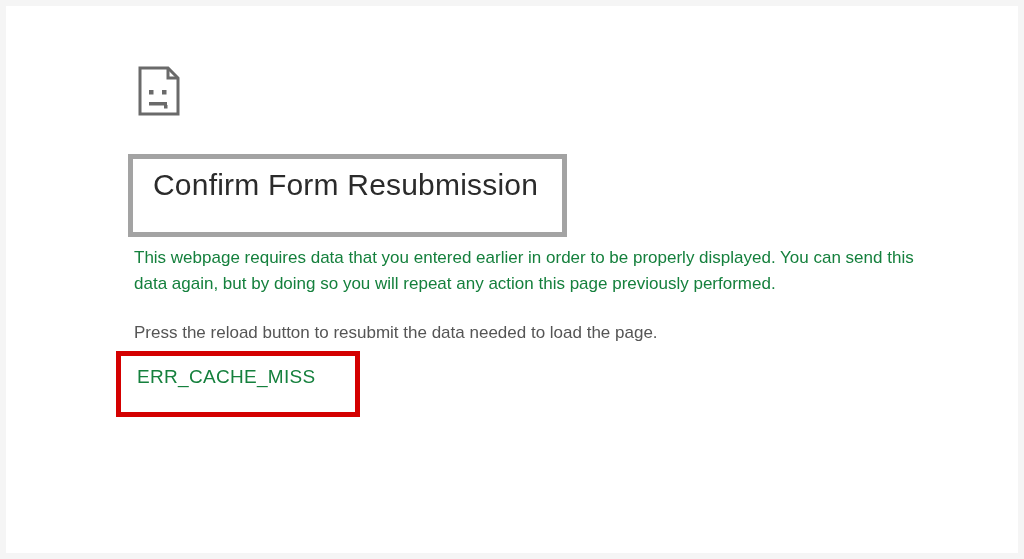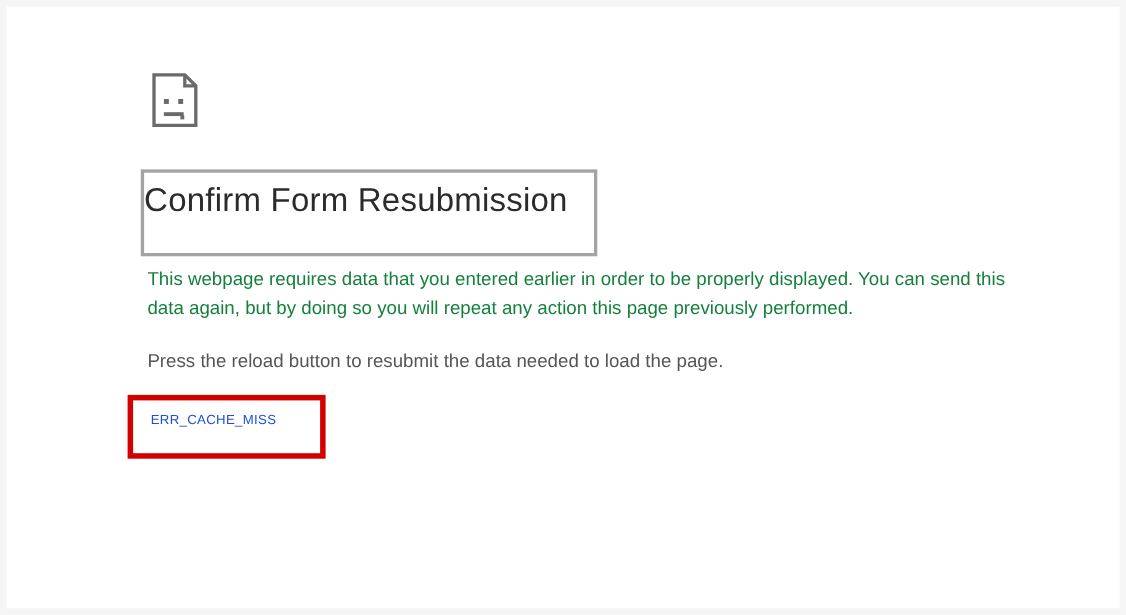--- a/index.html
+++ b/index.html
@@ -32,42 +32,42 @@
     }
     .title {
       font-size: 30px;
       font-weight: 400;
       color: #2b2b2b;
       letter-spacing: 0.2px;
       line-height: 1.3;
       margin-bottom: 18px;
     }
     .title-box {
-      border: 3px solid #a3a3a3;
+      border: 5px solid #a3a3a3;
       display: inline-block;
-      padding: 6px 24px 10px 0;
+      padding: 6px 24px 10px 20px;
       margin-left: -6px;
       margin-bottom: 8px;
     }
     .desc {
       font-size: 17px;
       color: #15803d;
       line-height: 1.55;
       max-width: 780px;
       margin-bottom: 22px;
     }
     .instruction {
       font-size: 17px;
       color: #555;
       line-height: 1.5;
-      margin-bottom: 18px;
+      margin-bottom: 6px;
     }
     .error-code {
-      font-size: 12px;
-      color: #1d4ed8;
+      font-size: 19px;
+      color: #15803d;
       letter-spacing: 0.3px;
     }
     .error-box {
       border: 5px solid #d40000;
       display: inline-block;
       padding: 10px 40px 24px 16px;
       margin-left: -18px;
     }
   </style>
 </head>

